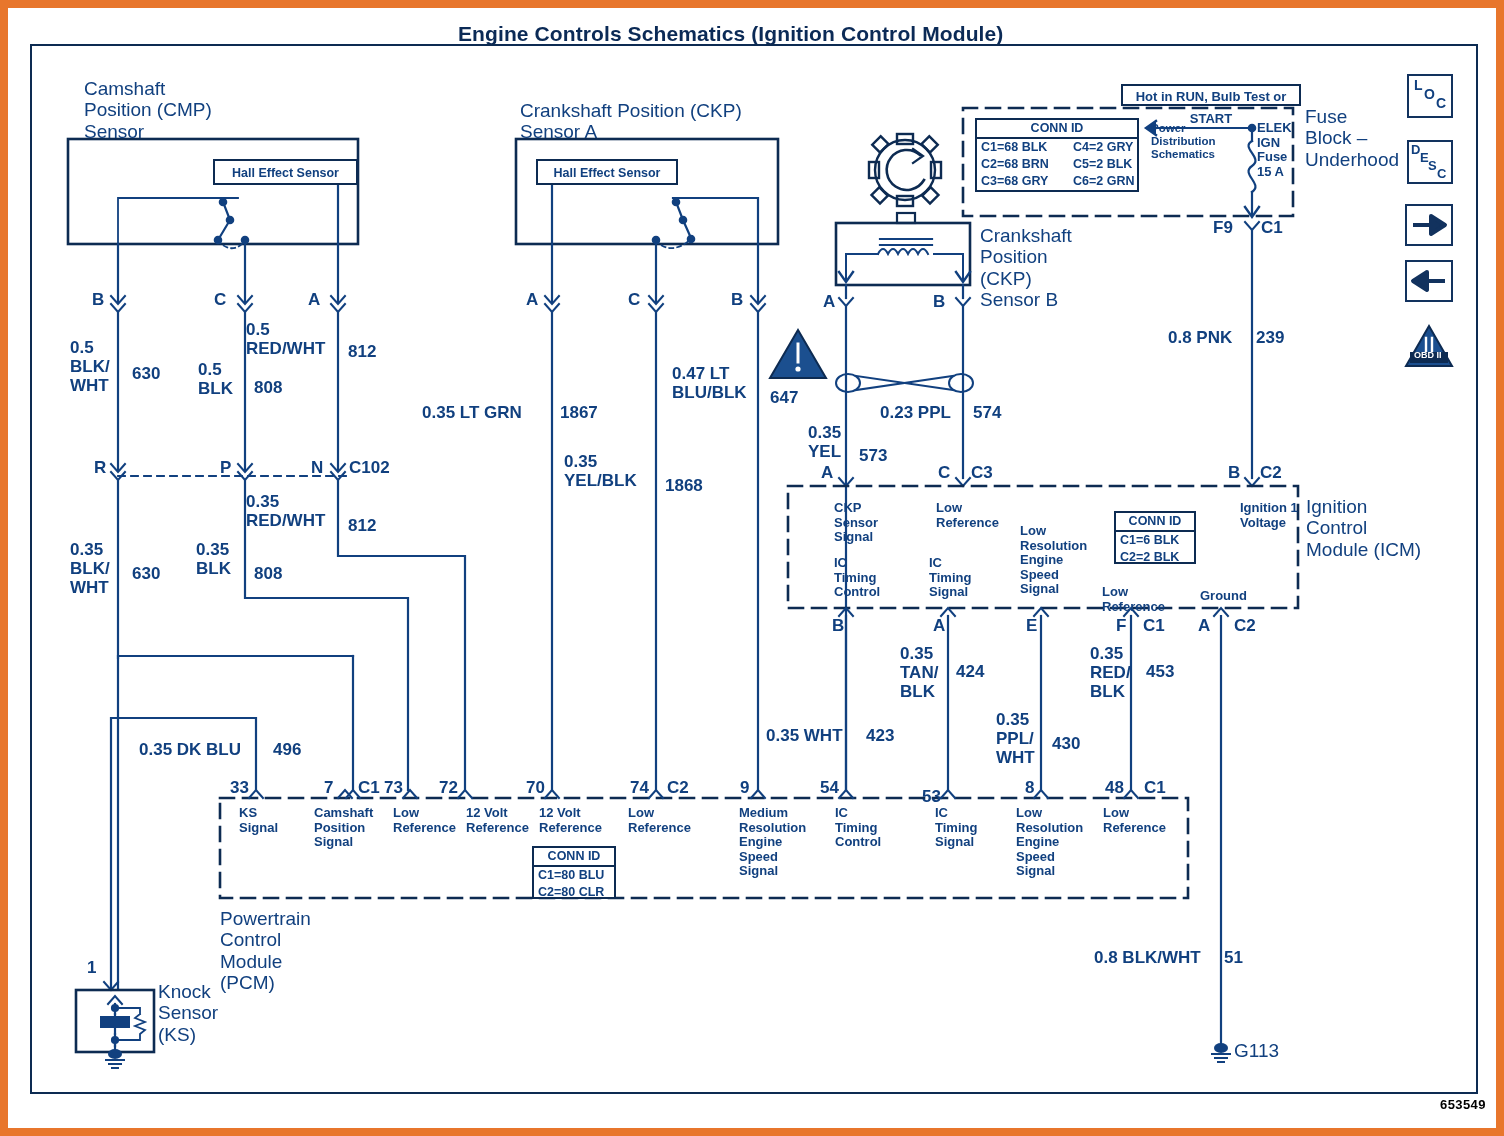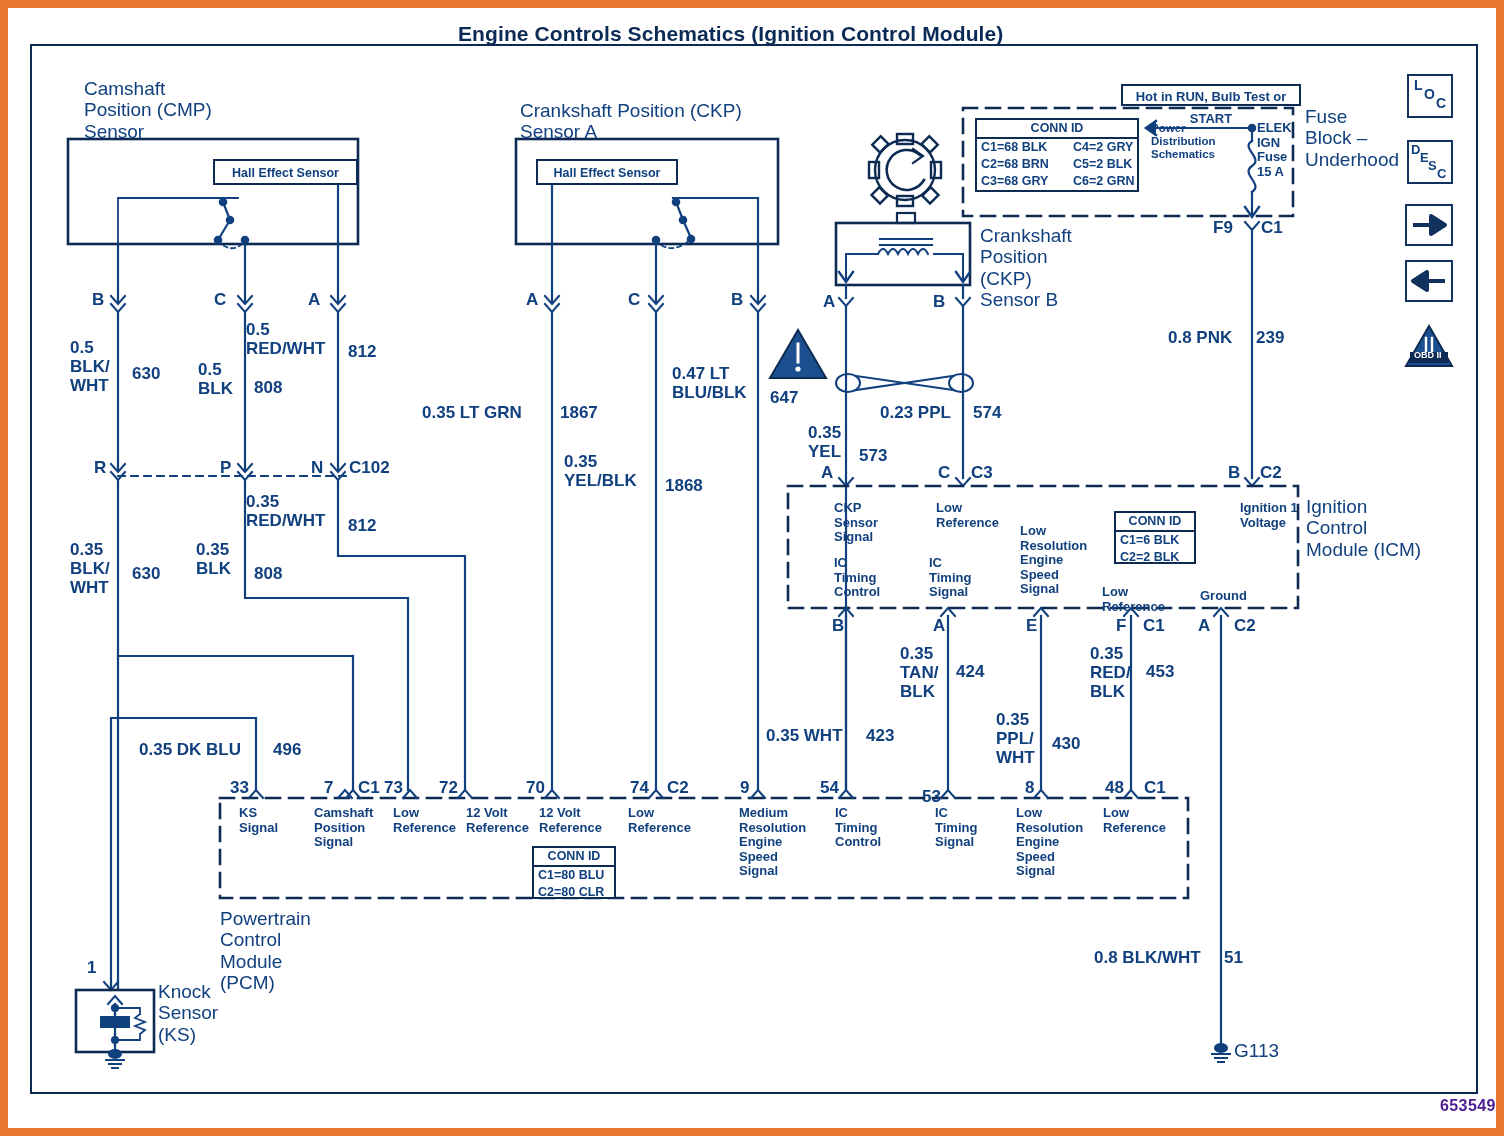--- a/index.html
+++ b/index.html
@@ -16,21 +16,21 @@
   .wire{font-size:17px;font-weight:bold;}
   svg{position:absolute;left:0;top:0;pointer-events:none;}
   .connid{position:absolute;border:2px solid #0d2b52;background:#fff;box-sizing:border-box;}
   .connid .hdr{font-size:12.5px;font-weight:bold;color:#11407f;text-align:center;border-bottom:2px solid #0d2b52;line-height:17px;}
   .connid .row{font-size:12.5px;font-weight:bold;color:#11407f;line-height:17px;padding-left:4px;}
   .navbtn{position:absolute;border:2.5px solid #12325e;background:#fff;box-sizing:border-box;}
   .hotbar{position:absolute;border:2px solid #0d2b52;background:#fff;box-sizing:border-box;
           font-size:13px;font-weight:bold;color:#11407f;text-align:center;line-height:22px;}
   .halleff{position:absolute;border:2px solid #0d2b52;background:#fff;box-sizing:border-box;
            font-size:12.5px;font-weight:bold;color:#11407f;text-align:center;line-height:24px;}
-  .idnum{position:absolute;font-size:16px;font-weight:bold;color:#4c1d95;letter-spacing:.4px;}
+  .idnum{position:absolute;font-size:13px;font-weight:bold;color:#000000;letter-spacing:.4px;}
 </style>
 </head>
 <body>
 
 <div id="root">
 <div id="page">
 
   <div class="t title" style="left:450px;top:14px;">Engine Controls Schematics (Ignition Control Module)</div>
 
   <div id="frame"></div>

